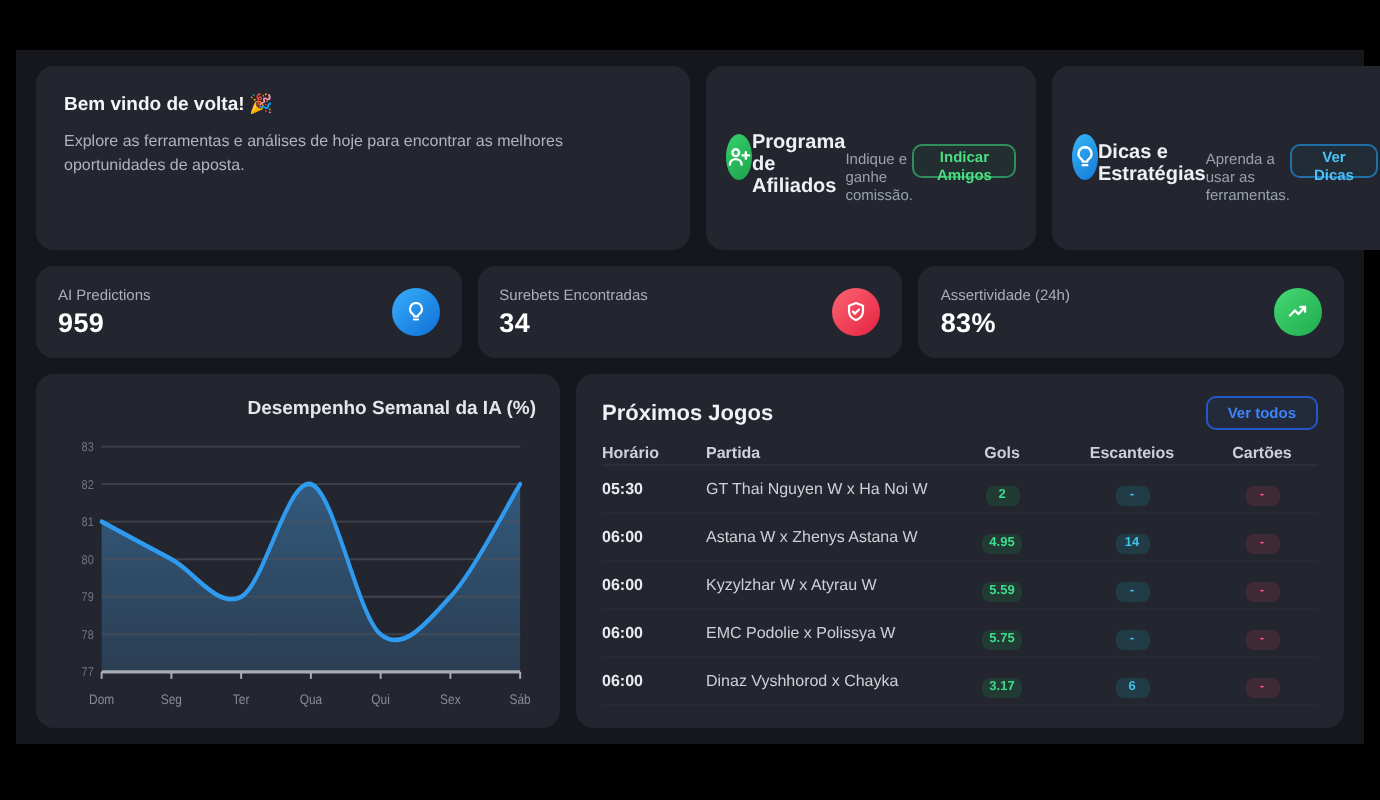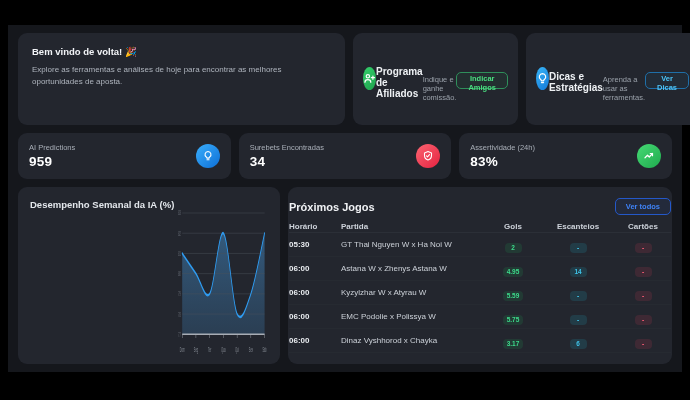--- a/index.html
+++ b/index.html
@@ -34,26 +34,26 @@
   .stat-label{font-size:7.5px;color:#a9afb8;}
   .stat-value{margin-top:2px;font-size:13.5px;font-weight:bold;color:#fff;letter-spacing:.2px;}
   .stat-circle{width:24px;height:24px;border-radius:50%;display:flex;align-items:center;justify-content:center;flex:none;}
   .stat-circle.magenta{background:linear-gradient(135deg,#a62bd4,#ef1db4);}
   .stat-circle.blue{background:linear-gradient(135deg,#3aaefc,#0d6fd6);}
   .stat-circle.red{background:linear-gradient(135deg,#fb6572,#e52240);}
   .stat-circle.green{background:linear-gradient(135deg,#46d974,#1fab4e);}
   .ball-glyph{color:#fff;font-size:12px;line-height:1;}
   
   .row3{display:flex;gap:8px;flex:1;min-height:0;}
-  .chart-card{flex:0 0 262px;padding:12px 12px 6px;display:flex;flex-direction:row;}
+  .chart-card{flex:0 0 262px;padding:12px 12px 6px;display:flex;flex-direction:column;align-items:flex-end;}
   .chart-title{font-size:9.5px;font-weight:bold;color:#e3e7ec;}
   .chart-wrap{flex:1;margin-top:4px;}
   .chart-wrap svg{width:100%;height:100%;display:block;}
   svg text{font-family:"Liberation Sans",sans-serif;}
-  .table-card{flex:1;padding:11px 1px;display:flex;flex-direction:column;min-width:0;}
+  .table-card{flex:1;padding:11px 13px;display:flex;flex-direction:column;min-width:0;}
   .table-head{display:flex;align-items:center;justify-content:space-between;}
   .table-title{font-size:11px;font-weight:bold;color:#f0f2f5;}
   .view-all-btn{background:rgba(37,99,235,.07);border:1px solid #2458c9;color:#3f83f8;
     font-family:"Liberation Sans",sans-serif;font-size:7.5px;font-weight:bold;
     border-radius:5px;padding:3px 10px;cursor:pointer;}
   .t-header,.t-row{display:flex;align-items:center;}
   .t-header{height:20px;margin-top:5px;border-bottom:1px solid #2b2f37;}
   .t-row{height:23px;border-bottom:1px solid #262a31;cursor:pointer;}
   .th{font-size:8px;font-weight:bold;color:#cdd2da;}
   .col-time{width:52px;}

